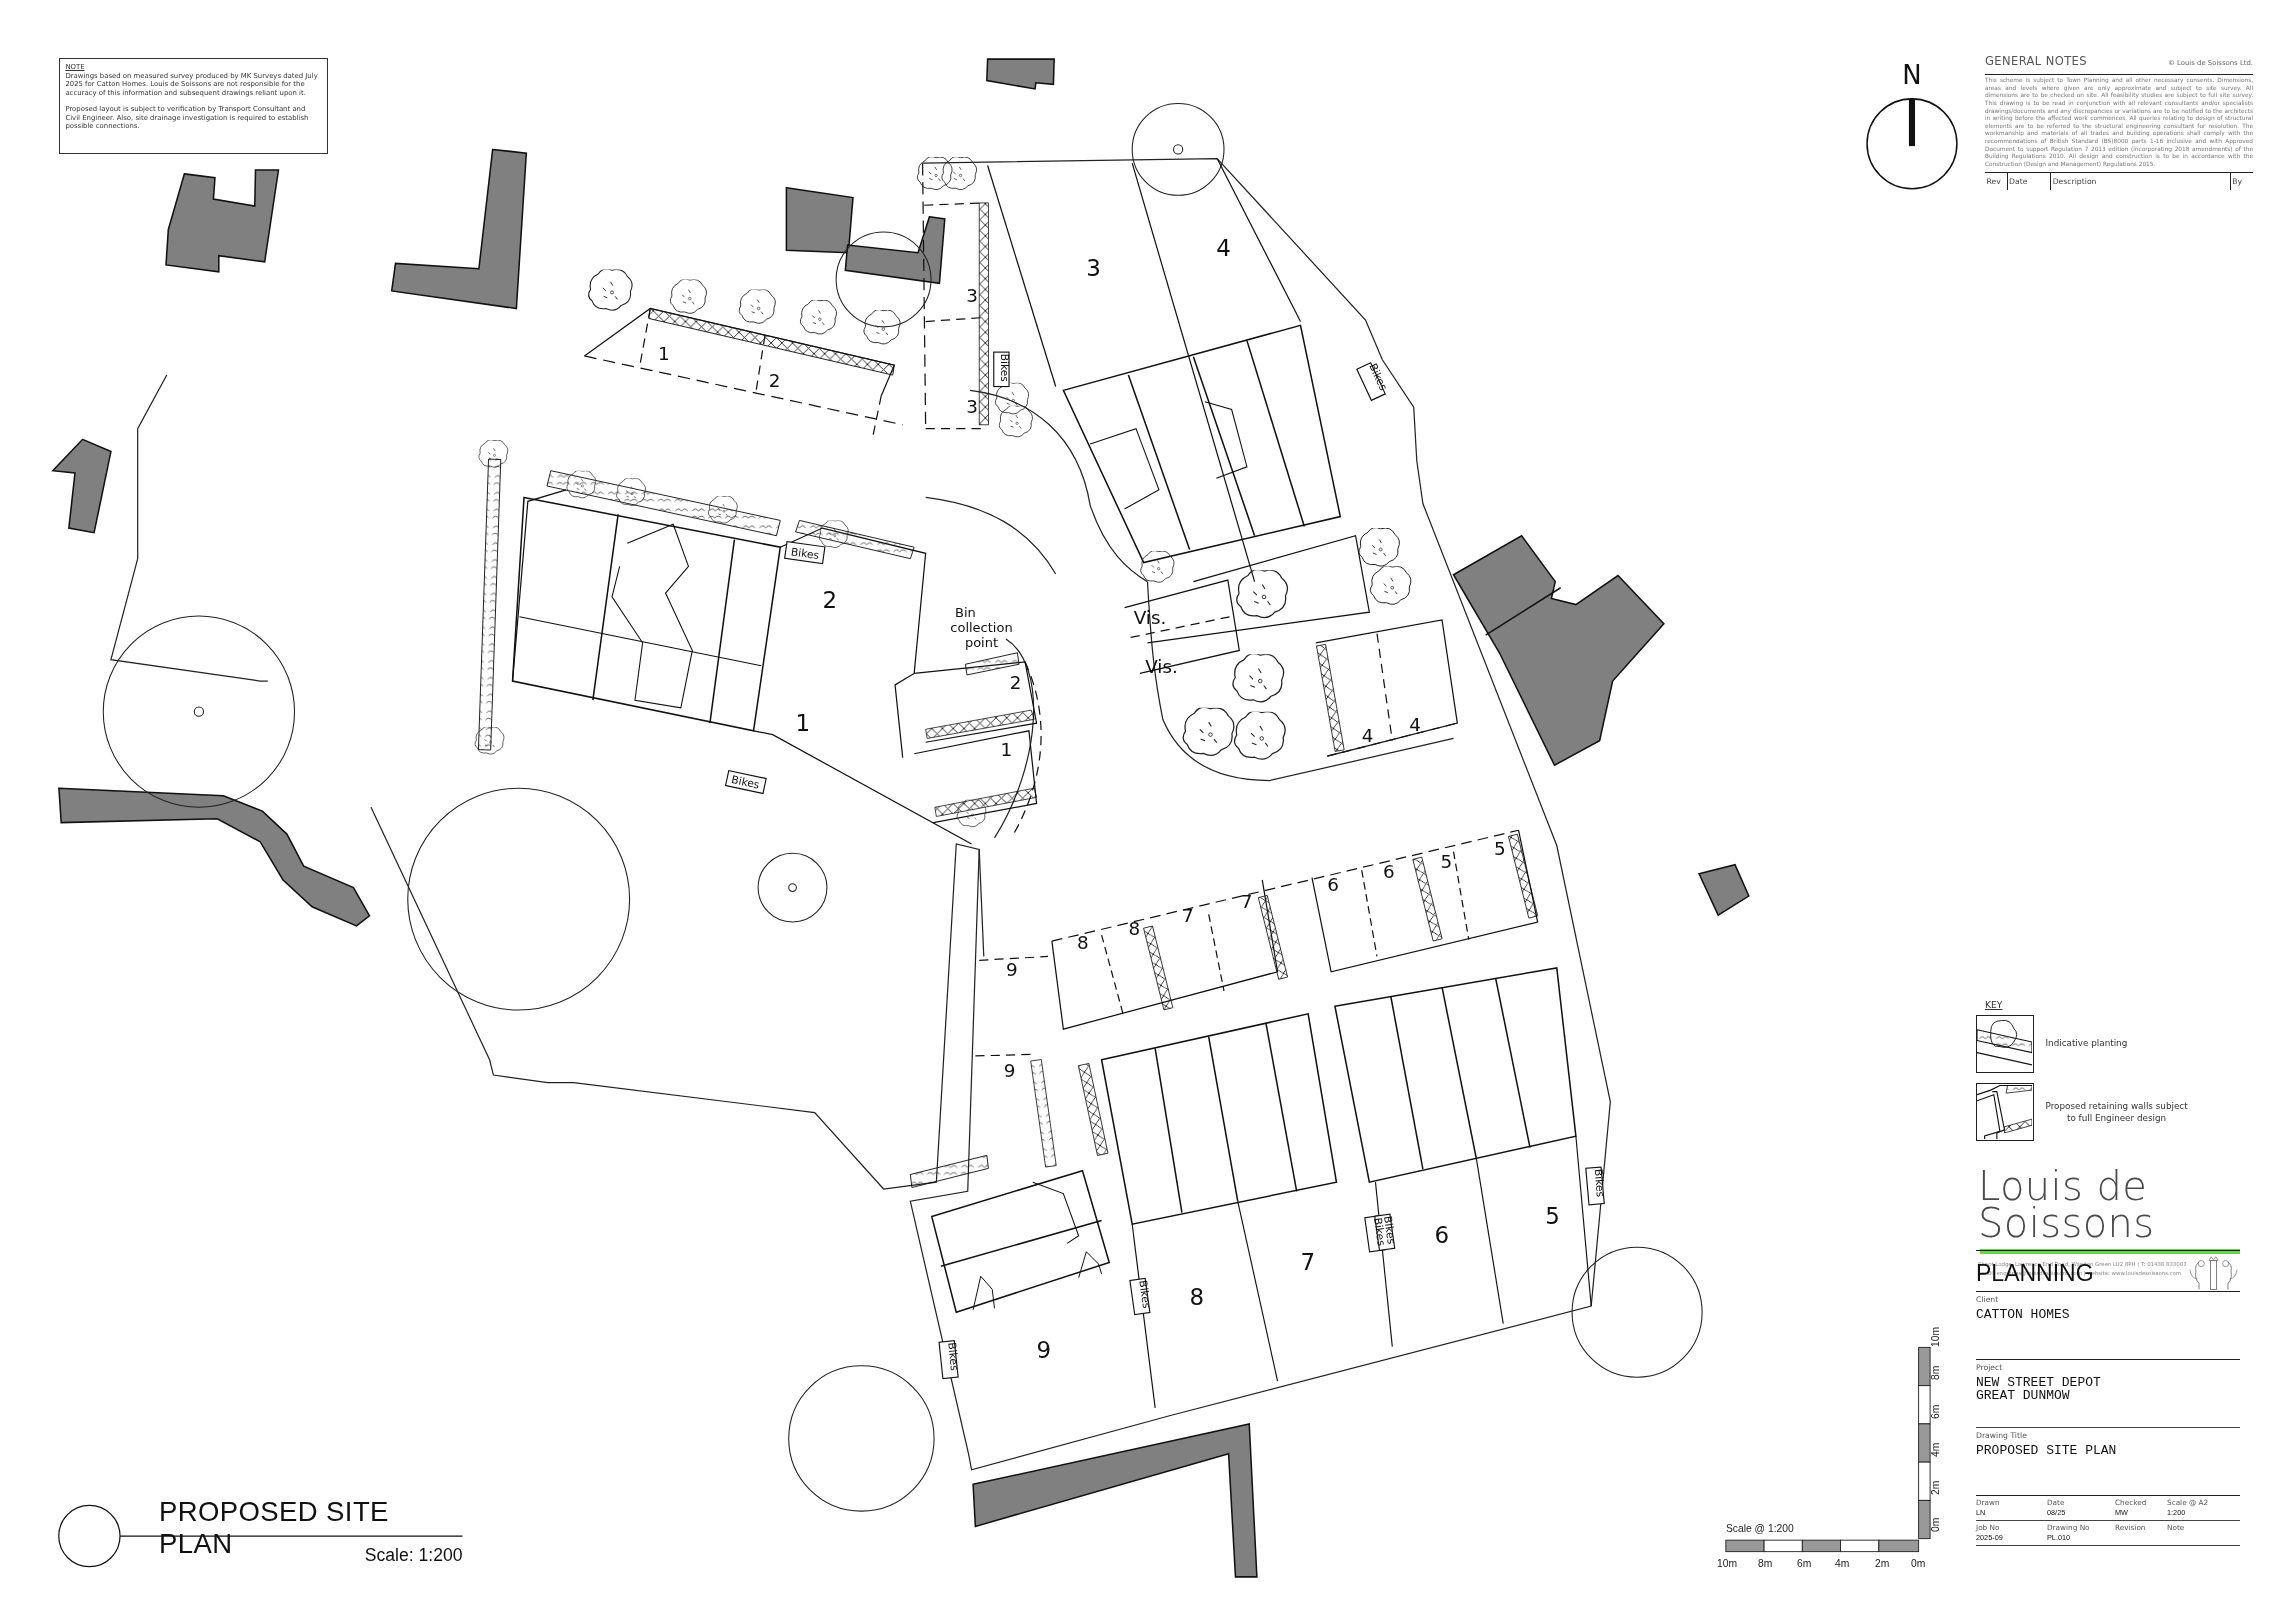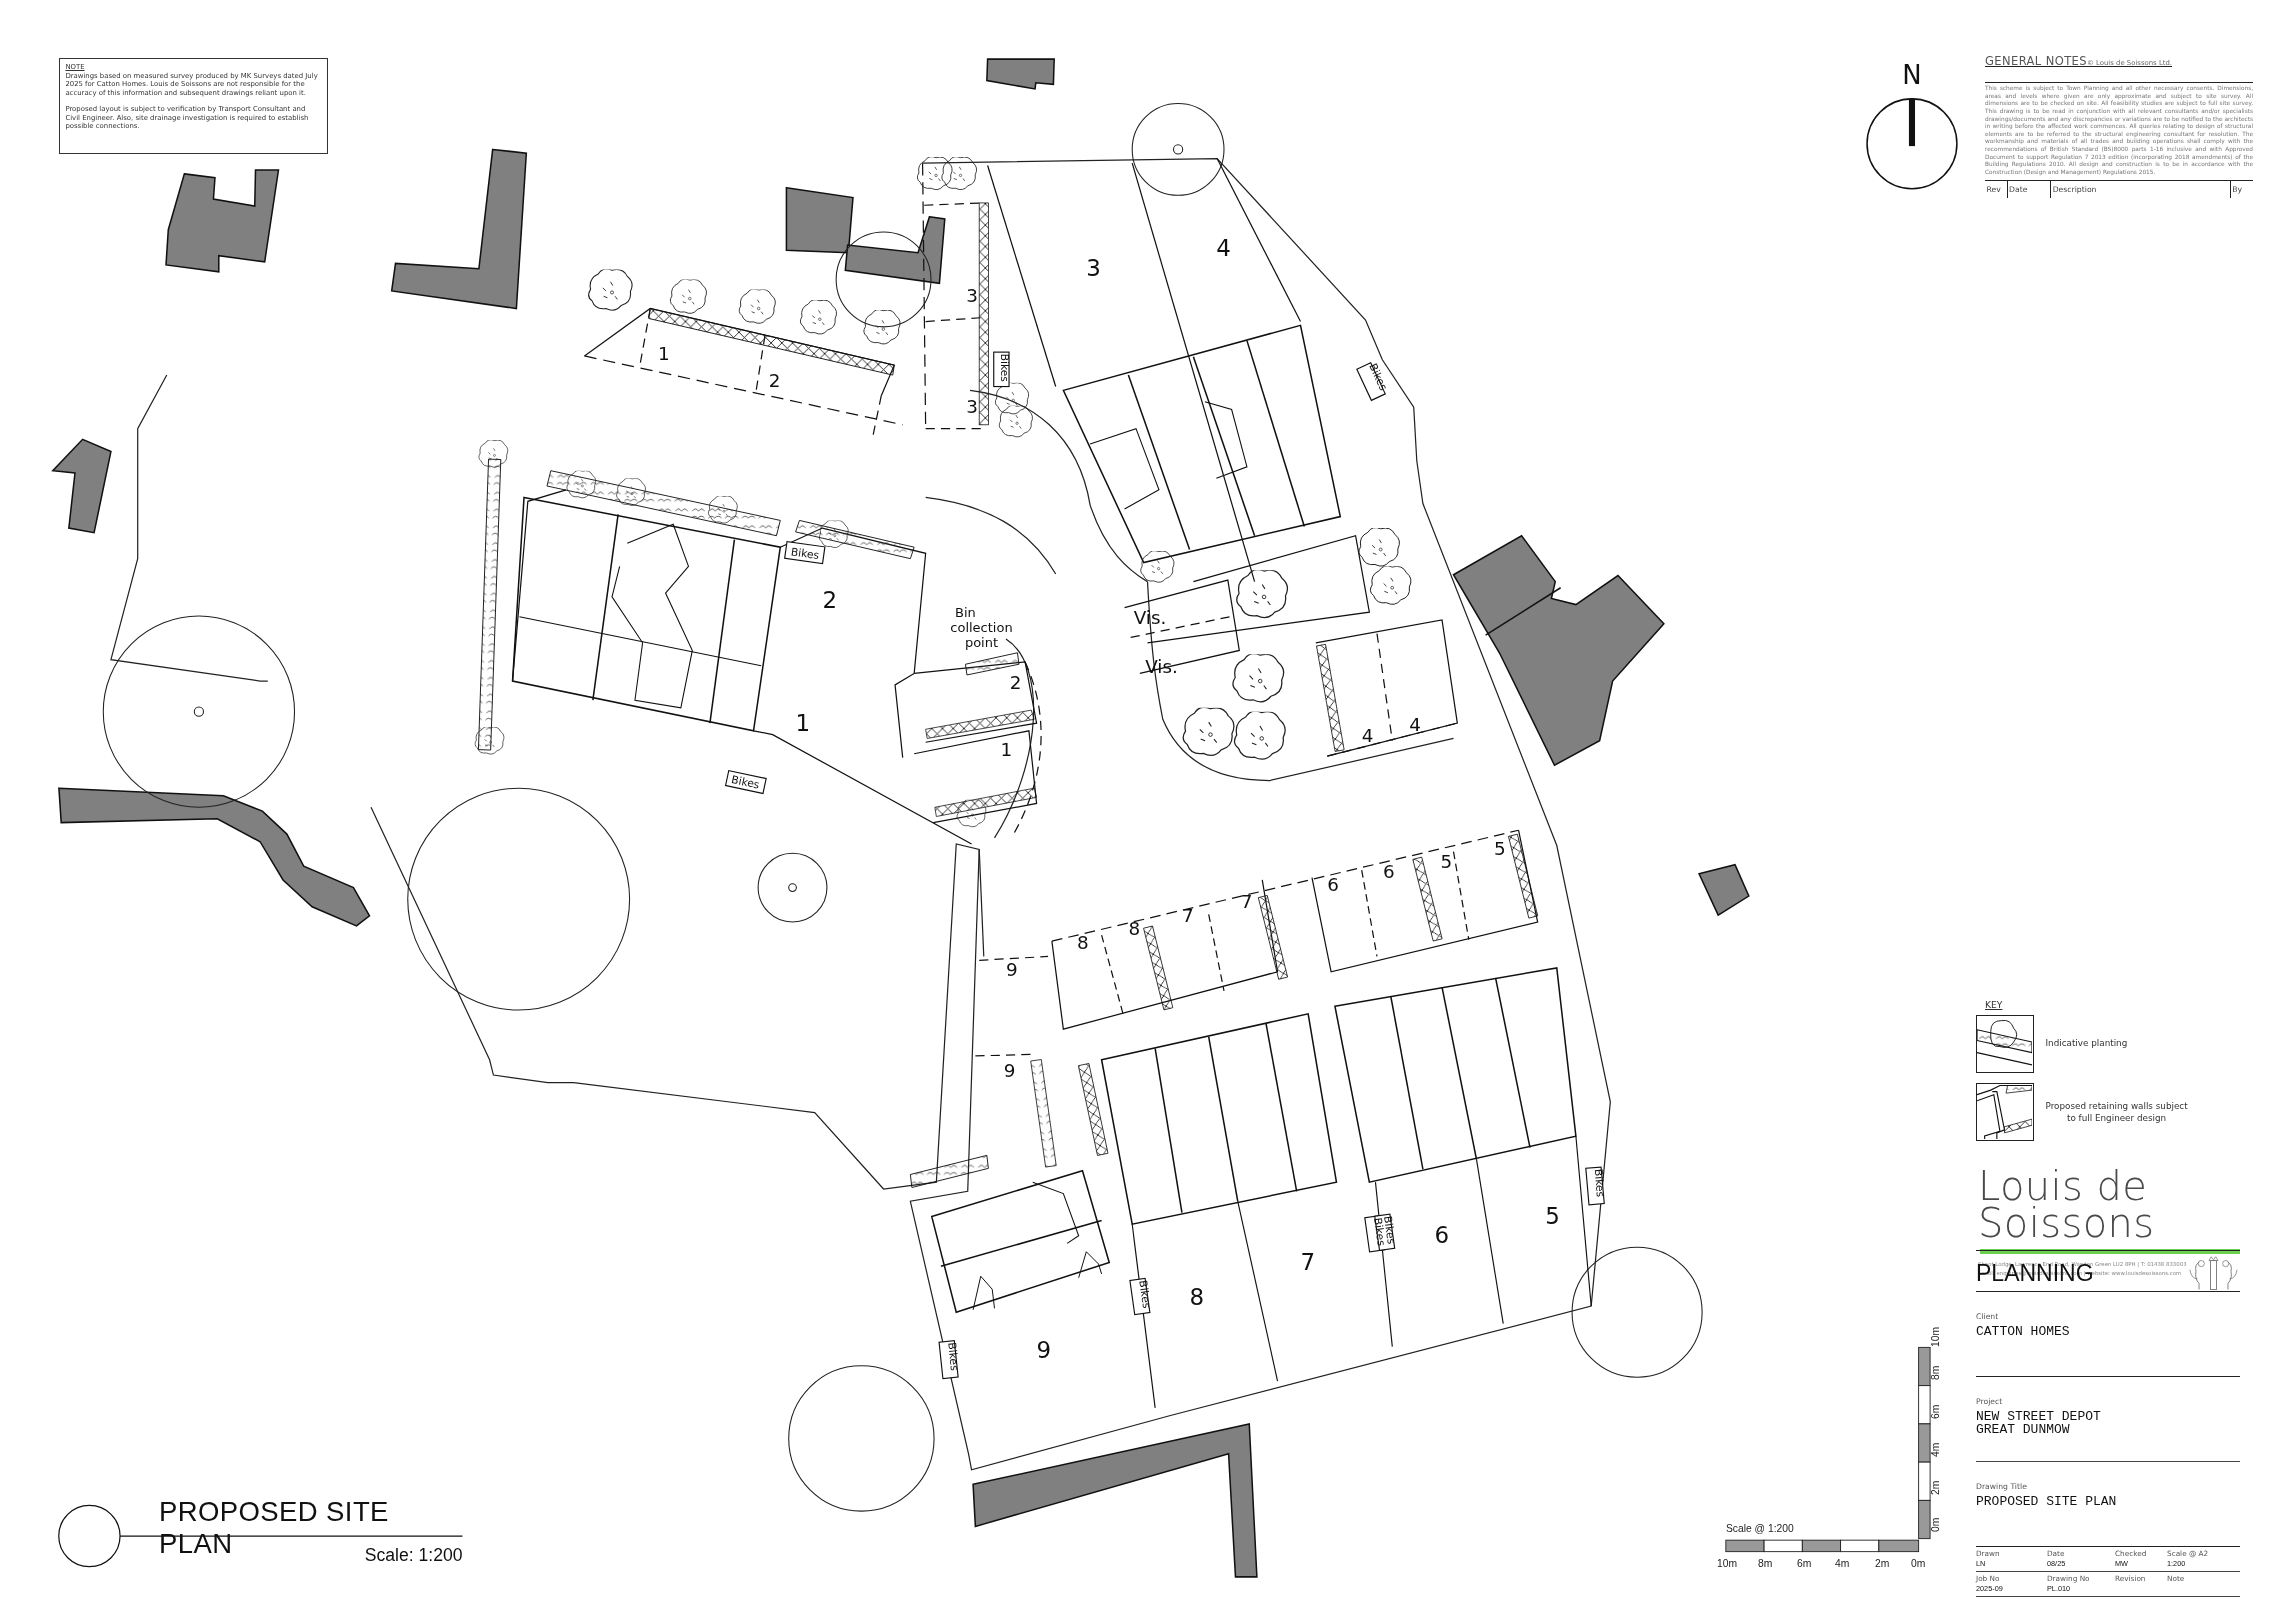--- a/index.html
+++ b/index.html
@@ -10,22 +10,22 @@
   svg .lbl { font-family: "DejaVu Sans", sans-serif; fill: #111; }
   svg .lbl-big { font-size: 30px; }
   svg .lbl-med { font-size: 24px; }
   svg .lbl-sm { font-size: 14px; }
   .note-box { position: absolute; left: 59px; top: 58px; width: 269px; height: 96px;
               border: 1.5px solid #333; box-sizing: border-box; padding: 3.8px 5.4px;
               font-size: 6.9px; line-height: 8.8px; color: #333; }
   .note-box .hd { text-decoration: underline; }
   .note-box p { margin: 0 0 6.9px 0; }
   .gen { position: absolute; left: 1985px; top: 54px; width: 268px; }
-  .gen-head { display: flex; justify-content: flex-start; align-items: baseline;
-              border-bottom: 1.5px solid #222; padding-bottom: 14px; text-decoration: underline; }
+  .gen-head { display: flex; justify-content: space-between; align-items: baseline;
+              border-bottom: 1.5px solid #222; padding-bottom: 6px; }
   .gen-title { font-size: 11.5px; color: #555; letter-spacing: 0.4px; }
   .gen-copy { font-size: 6.9px; color: #666; }
   .gen-text { font-size: 5.8px; line-height: 7.6px; color: #777; text-align: justify; margin-top: 2.3px; }
   .rev-row { display: flex; border-top: 1.5px solid #222; margin-top: 3.8px; height: 17px;
              font-size: 7.7px; color: #444; }
   .rev-row span { padding: 3.8px 3.1px 0 1.5px; border-right: 1.1px solid #222; }
   .rev-row span:last-child { border-right: none; }
   .north { position: absolute; left: 1864px; top: 55px; width: 99px; height: 138px; }
   .key { position: absolute; left: 1976px; top: 999px; width: 275px; }
   .key-title { font-size: 9.2px; color: #333; text-decoration: underline; margin-bottom: 4.6px; margin-left: 9px; }
@@ -36,21 +36,21 @@
   .brand { position: absolute; left: 1978px; top: 1168px; width: 263px; }
   .brand-name { font-size: 40px; color: #4a4a4a; font-weight: 300; letter-spacing: 0.4px; line-height: 37px; }
   .brand-bar { height: 5.4px; background: #6bd04f; margin: 6.9px 1.5px 6.1px 1.5px; }
   .brand-addr { font-size: 5.4px; color: #888; line-height: 8.4px; }
   .tb { position: absolute; left: 1976px; top: 1250px; width: 264px; }
   .tb .rule { border-top: 1.5px solid #222; }
   .tb .rule-thin { border-top: 1.1px solid #444; }
   .planning { font-family: "Liberation Sans", sans-serif; font-size: 23px; color: #111;
               height: 38px; line-height: 40px; position: relative; }
   .crest { position: absolute; right: 1.5px; top: 3.1px; width: 51px; height: 35px; }
-  .tb-lab { font-size: 7.7px; color: #555; margin-top: 20px; }
+  .tb-lab { font-size: 7.7px; color: #555; margin-top: 3px; }
   .tb-val { font-family: Liberation Mono, monospace; font-size: 13px; color: #111;
             margin-top: 4.6px; line-height: 13px; white-space: pre-line; }
   .tb-block { height: 64px; }
   .meta-grid { display: grid; grid-template-columns: 71px 68px 52px 73px; font-size: 7.3px; }
   .meta-grid .h { color: #555; padding-top: 2.3px; }
   .meta-grid .v { font-family: "Liberation Sans", sans-serif; color: #111; padding: 1.5px 0 2.3px 0; font-size: 7.3px; }
   .title-blk { position: absolute; left: 58px; top: 1496px; width: 406px; height: 77px; }
   .title-main { position: absolute; left: 101px; top: 0; font-family: "Liberation Sans", sans-serif;
                 font-size: 27.5px; color: #111; letter-spacing: 0.4px; }
   .title-scale { position: absolute; right: 1.5px; top: 49px; font-family: "Liberation Sans", sans-serif;

